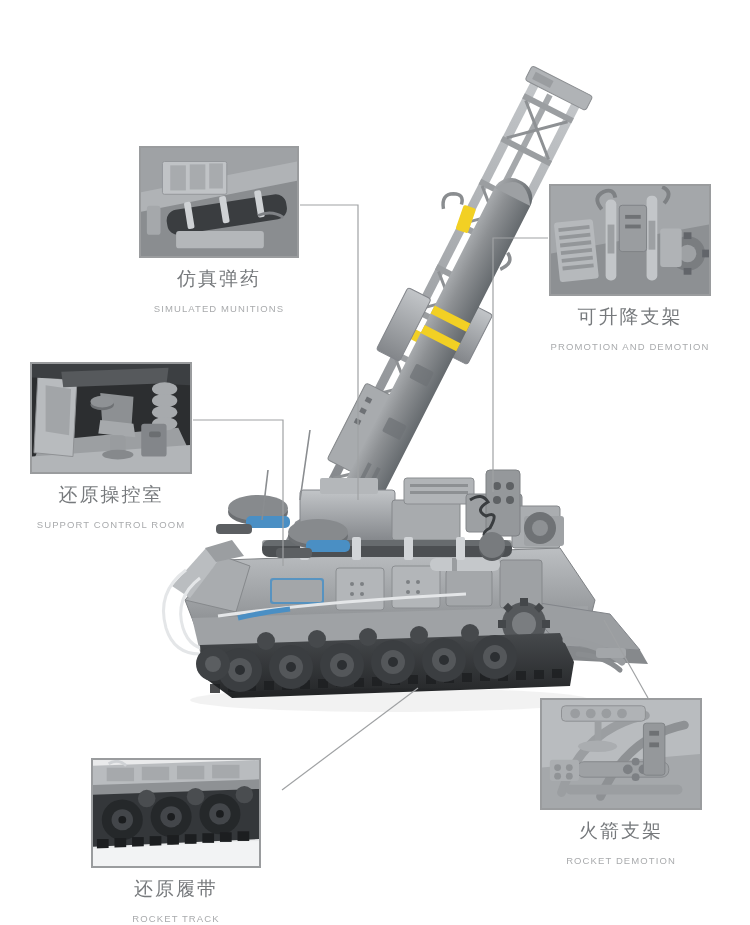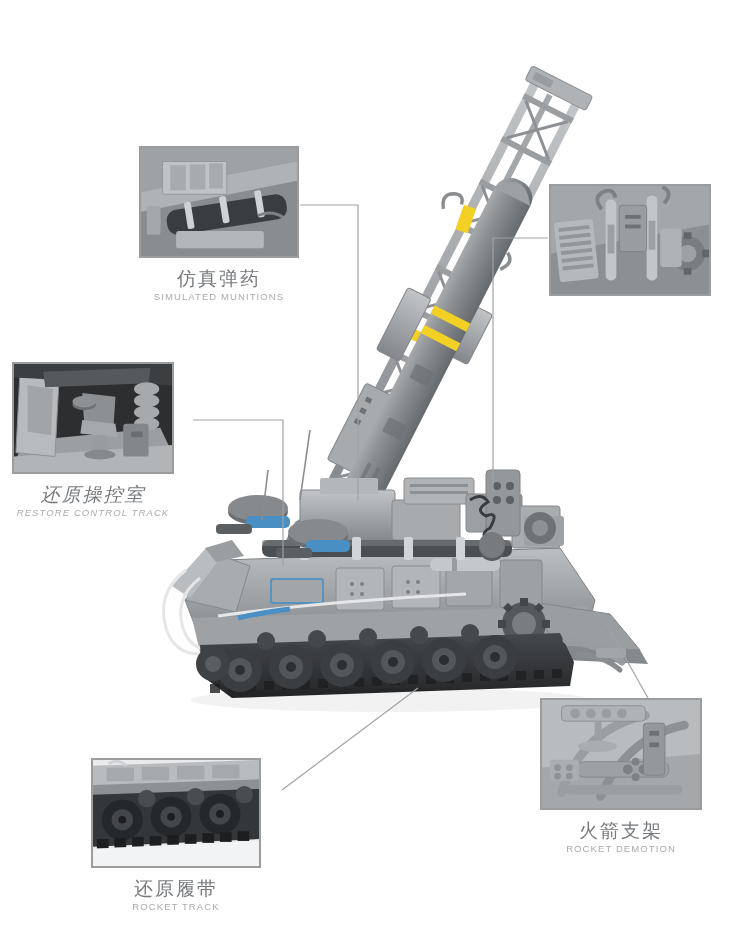--- a/index.html
+++ b/index.html
@@ -32,30 +32,30 @@
     font-size:19px;
     color:#76797c;
     letter-spacing:2px;
     line-height:1.25;
     white-space:nowrap;
   }
   .cap .en{
     font-size:9.5px;
     color:#a9abad;
     letter-spacing:1.1px;
-    margin-top:0;
+    margin-top:12px;
     white-space:nowrap;
   }
 
   
   #co-munitions{ left:139px; top:146px; }
   #co-munitions .thumb{ width:160px; height:112px; }
   #co-lift{ left:549px; top:184px; }
   #co-lift .thumb{ width:162px; height:112px; }
-  #co-control{ left:12px; top:362px;font-style:italic; }
+  #co-control{ left:30px; top:362px; }
   #co-control .thumb{ width:162px; height:112px; }
   #co-track{ left:79px; top:758px;padding-left:12px; }
   #co-track .thumb{ width:170px; height:110px; }
   #co-rocket{ left:540px; top:698px; }
   #co-rocket .thumb{ width:162px; height:112px; }
 </style>
 </head>
 <body>
 
 <div id="stage">
@@ -452,20 +452,24 @@
           <g fill="#62656a">
             <rect x="136" y="48" width="8" height="7"></rect>
               <rect x="136" y="85" width="8" height="7"></rect>
             <rect x="118" y="66" width="7" height="8"></rect>
               <rect x="155" y="66" width="7" height="8"></rect>
           </g>
         </g>
         <rect x="112" y="44" width="22" height="40" rx="3" fill="#b0b3b6"></rect>
       </svg>
     </div>
+    <div class="cap">
+      <div class="cn">可升降支架</div>
+      <div class="en">PROMOTION AND DEMOTION</div>
+    </div>
   </div>
 
   <div class="callout" id="co-control">
     <div class="thumb">
       <svg viewBox="0 0 162 112" preserveAspectRatio="none">
         <rect width="162" height="112" fill="#2c2e30"></rect>
 
         <path d="M10 80 L150 66 L162 92 L0 104 Z" fill="#9c9fa2"></path>
         <path d="M0 96 L162 84 L162 112 L0 112 Z" fill="#b2b5b8"></path>
 
@@ -488,21 +492,21 @@
           <ellipse cx="136" cy="38" rx="13" ry="7"></ellipse>
           <ellipse cx="136" cy="50" rx="13" ry="7"></ellipse>
           <ellipse cx="136" cy="62" rx="13" ry="7"></ellipse>
         </g>
         <rect x="112" y="62" width="26" height="34" rx="3" fill="#83868a"></rect>
         <rect x="120" y="70" width="12" height="6" rx="2" fill="#6b6e71"></rect>
       </svg>
     </div>
     <div class="cap">
       <div class="cn">还原操控室</div>
-      <div class="en">RESTORE CONTROL TRACK</div>
+      <div class="en">SUPPORT CONTROL ROOM</div>
     </div>
   </div>
 
   <div class="callout" id="co-track">
     <div class="thumb">
       <svg viewBox="0 0 170 110" preserveAspectRatio="none">
         <rect width="170" height="110" fill="#e9eaeb"></rect>
 
         <path d="M0 6 L170 0 L170 24 L0 30 Z" fill="#b9bcbf"></path>
         <path d="M0 26 L170 20 L170 34 L0 40 Z" fill="#8e9194"></path>

